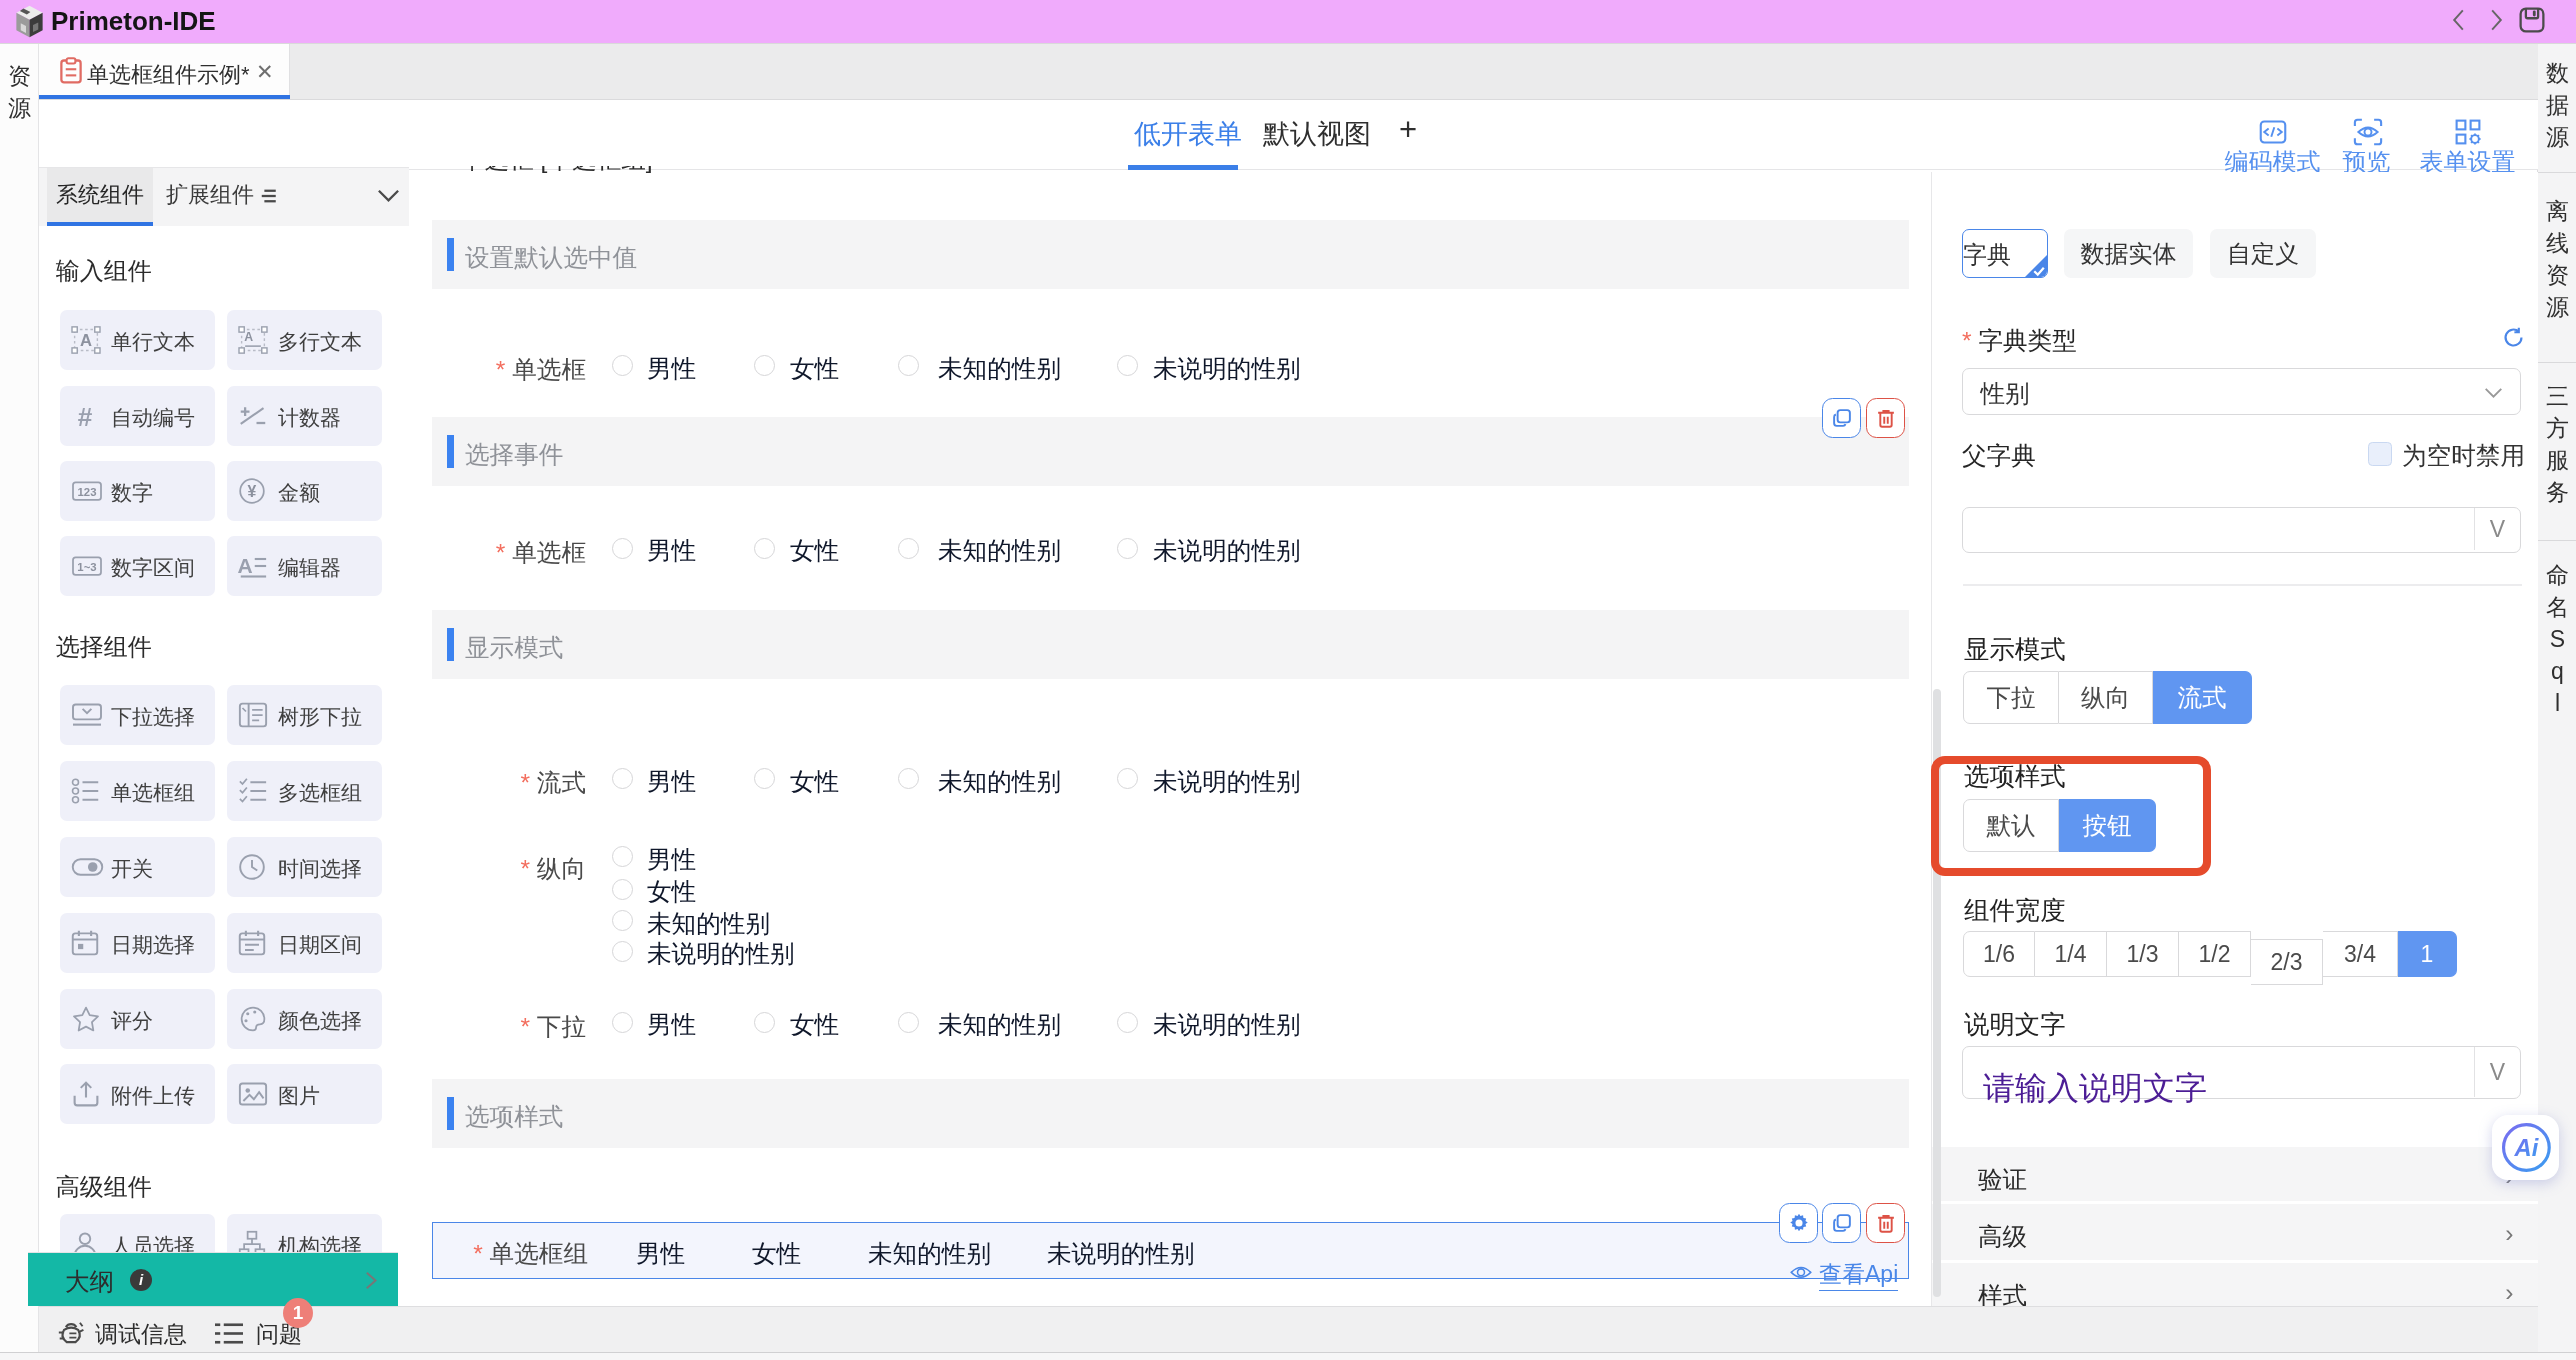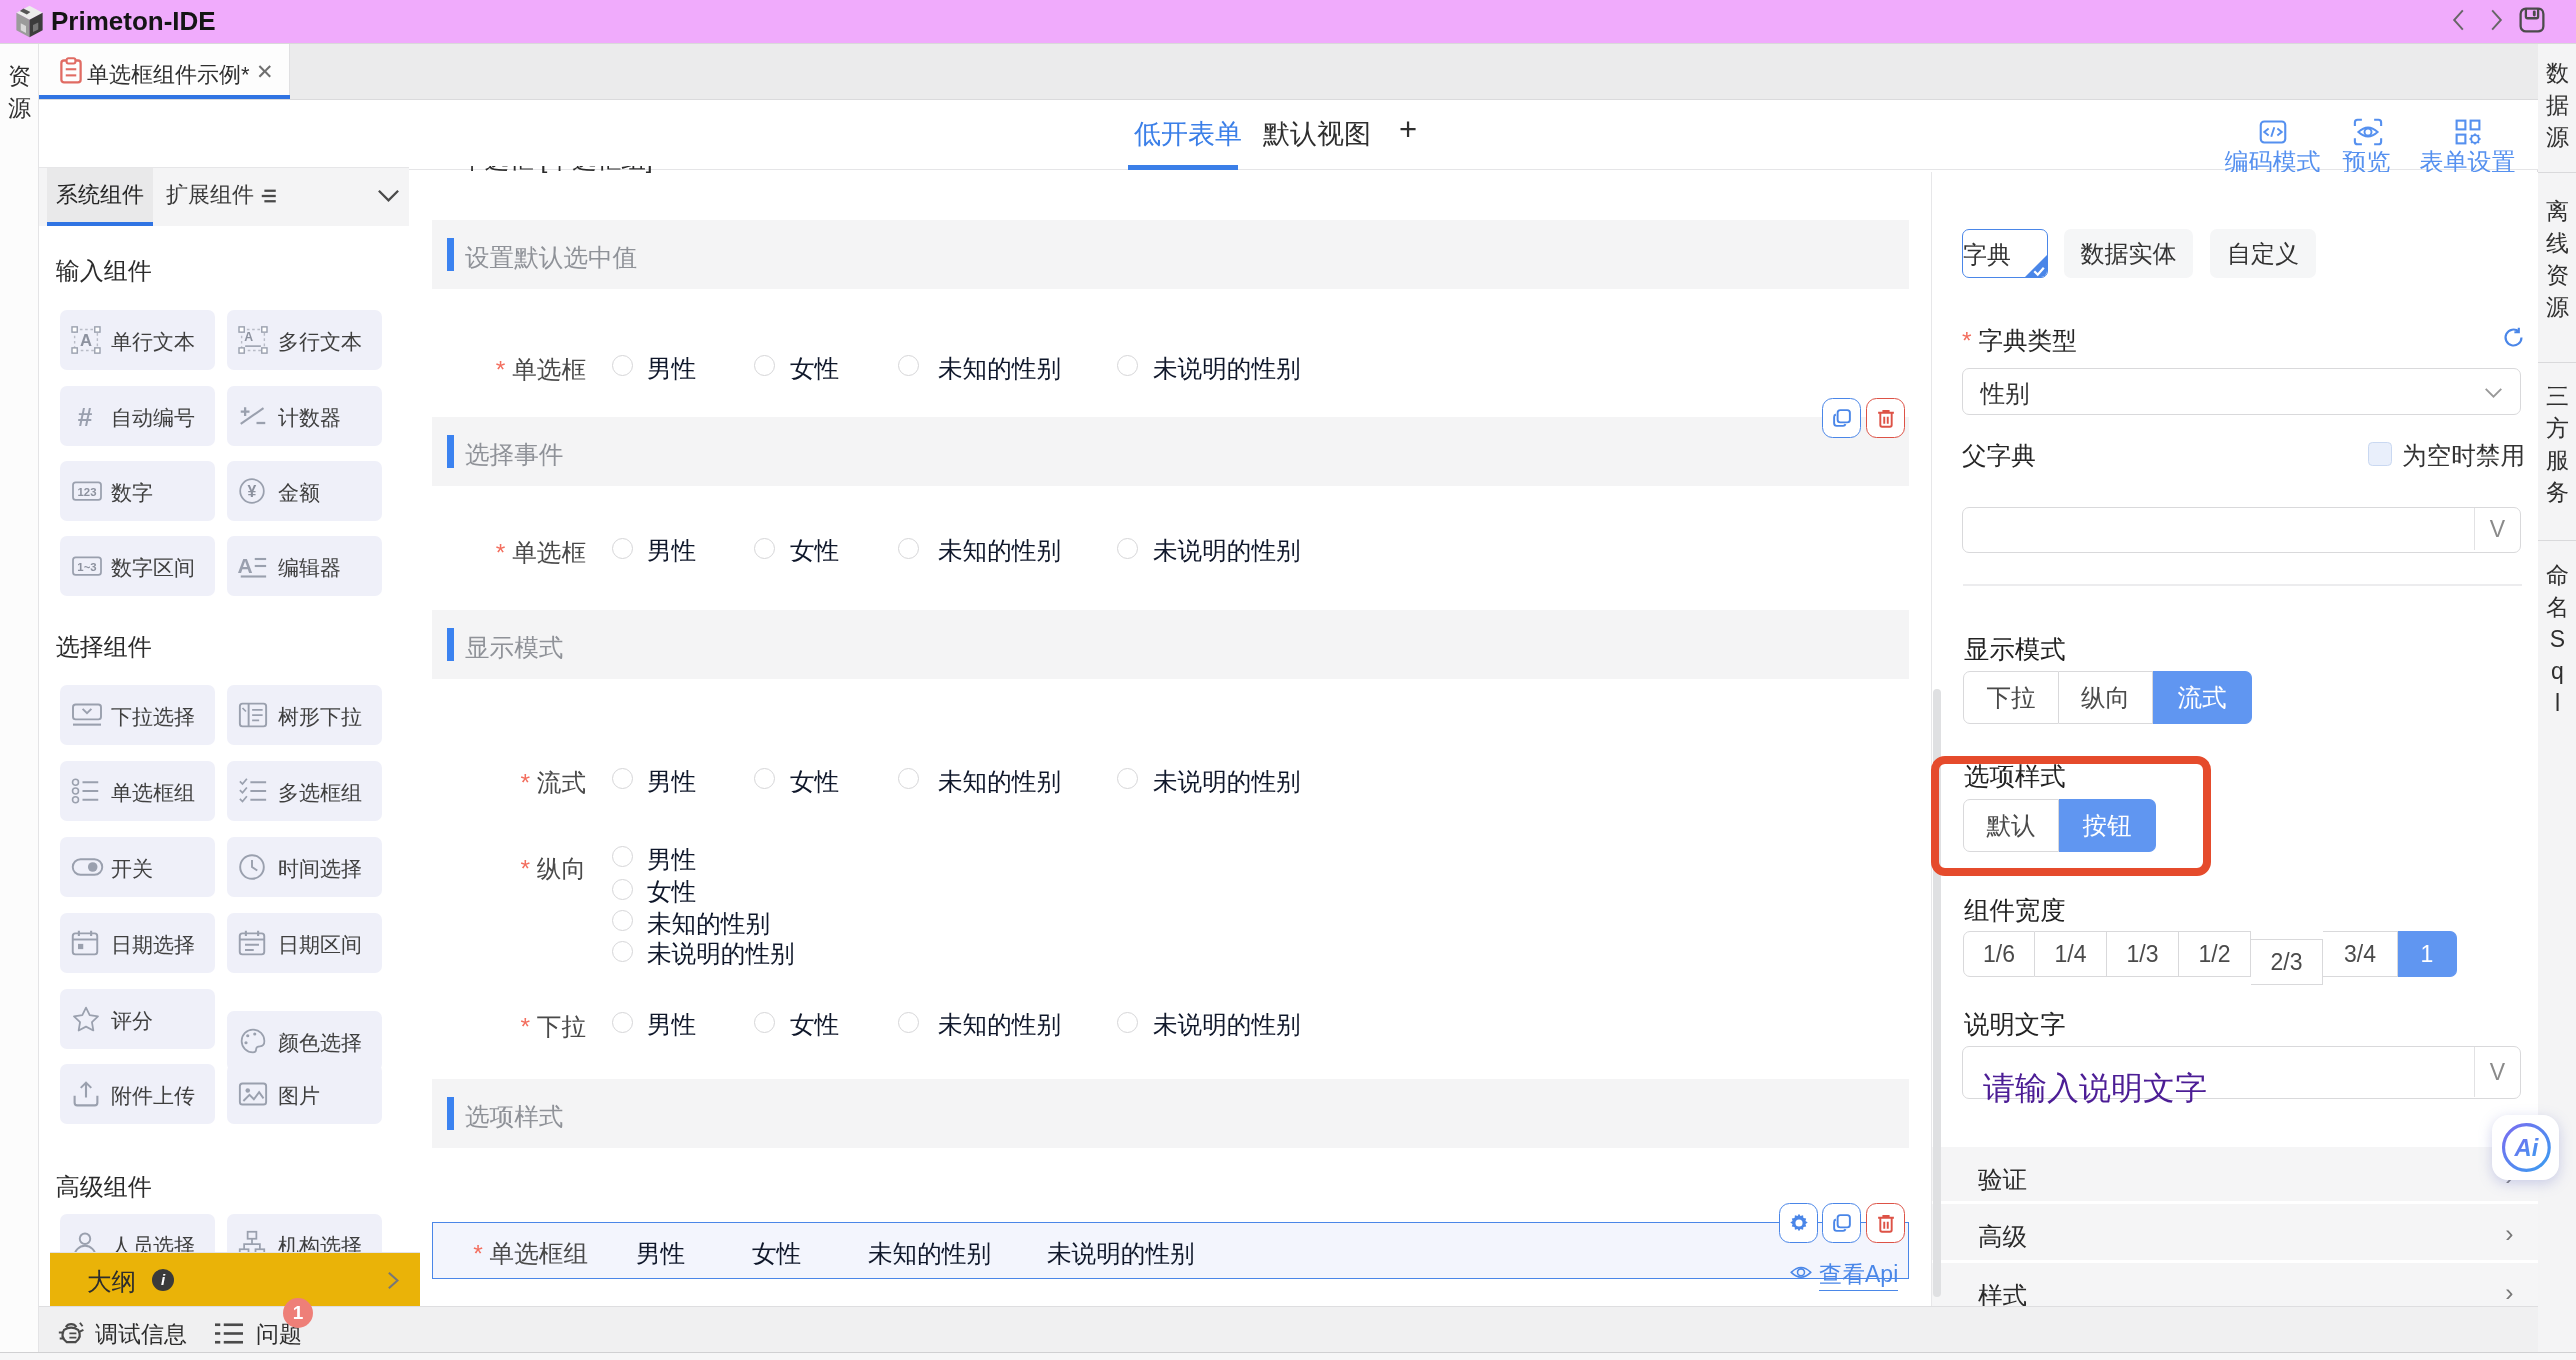--- a/index.html
+++ b/index.html
@@ -59,21 +59,21 @@
   .rsel { position:absolute; left:30px; width:559px; border:1.8px solid #d9d9db; border-radius:7px; background:#fff; }
   .btngrp { position:absolute; display:flex; }
   .btngrp .cell { height:53px; border:1.8px solid #d9d9db; border-left-width:0; background:#fff; color:#4a4a4a; font-size:24.6px; display:flex; align-items:center; justify-content:center; }
   .btngrp .cell:first-child { border-left-width:1.8px; border-radius:7px 0 0 7px; }
   .btngrp .cell:last-child { border-radius:0 7px 7px 0; }
   .btngrp .on { background:#6096f1; border-color:#6096f1; color:#fff; }
   .acc { position:absolute; left:0; width:606px; background:#f5f5f6; }
   .acc .t { position:absolute; left:46px; top:16px; font-size:24.6px; color:#2b2b2b; }
   .acc .ch { position:absolute; right:24.6px; top:16px; font-size:24.6px; color:#777; }
   
-  #outline { left:50px; top:1252px; width:370px; height:54px; background:#eab308; border-top:1.8px solid #e3e3e5; }
+  #outline { left:28px; top:1252px; width:370px; height:54px; background:#14b8a6; border-top:1.8px solid #e3e3e5; }
   #btmbar { left:39px; top:1306px; width:2499px; height:46px; background:#f0f0f1; border-top:1.8px solid #dedee0; }
   #laststrip { left:0; top:1352px; width:2576px; height:8.8px; background:#f6f6f7; border-top:1.8px solid #d0d0d2; }
 </style>
 </head>
 <body>
 <div class="abs" id="topbar">
   <svg class="abs" id="logo" width="35" height="35" viewBox="0 0 40 40">
     <polygon points="20,2 35,10 20,18 5,10" fill="#ececec"></polygon>
     <polygon points="5,10 20,18 20,38 5,30" fill="#9b9b9b"></polygon>
     <polygon points="20,18 35,10 35,30 20,38" fill="#3c3c3c"></polygon>
@@ -313,21 +313,21 @@
         <path d="M8 18 h16 M8 24 h10" stroke="#9aa0ae" stroke-width="2.2"></path>
       </svg>
       <span class="t">日期区间</span>
     </div>
   <div class="cbtn c1" style="top:763px;">
       <svg width="30" height="28" viewBox="0 0 34 32">
         <path d="M17 3 l4.2 8.6 9.5 1.4 -6.9 6.7 1.6 9.4 -8.4-4.4 -8.4 4.4 1.6-9.4 -6.9-6.7 9.5-1.4 z" stroke="#9aa0ae" stroke-width="2" fill="none" stroke-linejoin="round"></path>
       </svg>
       <span class="t">评分</span>
     </div>
-  <div class="cbtn c2" style="top:785px;padding-left:12px;">
+  <div class="cbtn c2" style="top:763px;padding-left:12px;">
       <svg width="30" height="28" viewBox="0 0 34 32">
         <path d="M17 3 a13 13 0 1 0 0 26 c2.5 0 3.5-1.6 3.5-3.2 0-2.8 2-3.8 4.5-3.8 3 0 5-2 5-6 A13 13 0 0 0 17 3 z" stroke="#9aa0ae" stroke-width="2" fill="none"></path>
         <circle cx="11" cy="10" r="1.8" fill="#9aa0ae"></circle>
         <circle cx="19" cy="8" r="1.8" fill="#9aa0ae"></circle>
         <circle cx="9" cy="18" r="1.8" fill="#9aa0ae"></circle>
       </svg>
       <span class="t">颜色选择</span>
     </div>
   <div class="cbtn c1" style="top:838px;">
       <svg width="30" height="28" viewBox="0 0 34 32">

